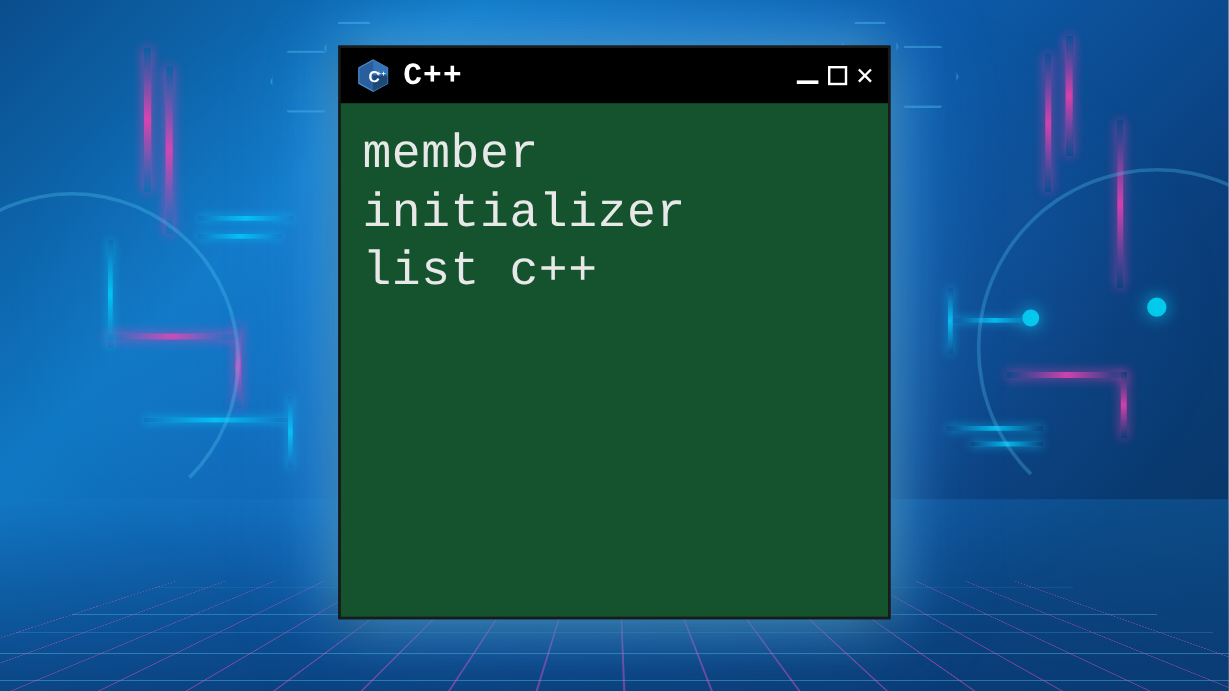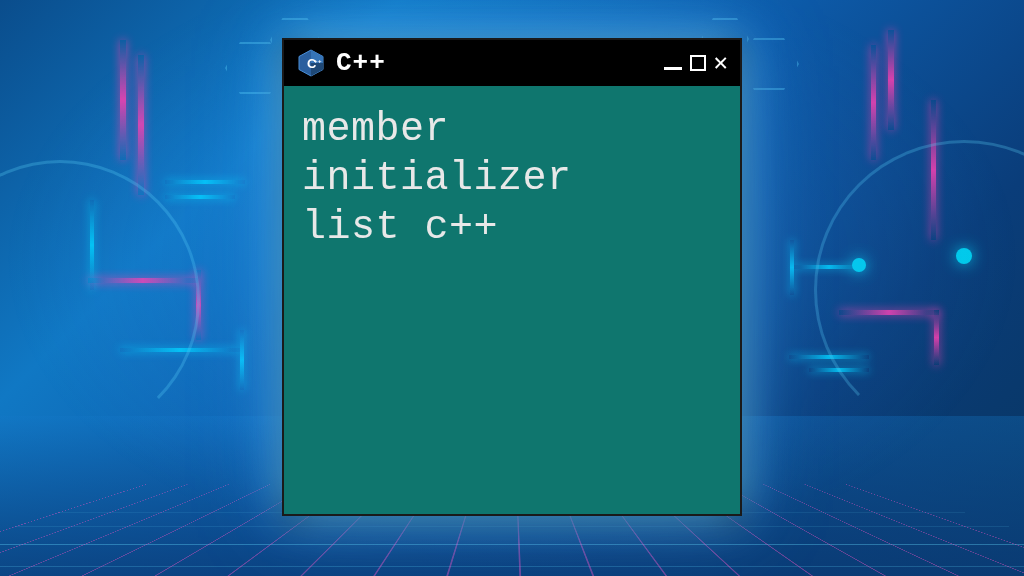--- a/index.html
+++ b/index.html
@@ -104,21 +104,21 @@
     
     .ctrl-close {
       font-size: 24px;
       font-weight: bold;
       line-height: 1;
       padding-bottom: 2px;
     }
     
     .terminal-body {
       height: calc(100% - 46px);
-      background: #0f766e;
+      background: #14532d;
       padding: 20px 18px;
     }
     
     .terminal-text {
       color: #e8e8e8;
       font-family: 'Courier New', 'DejaVu Sans Mono', monospace;
       font-size: 40px;
       line-height: 1.22;
       font-weight: normal;
       white-space: pre-line;

